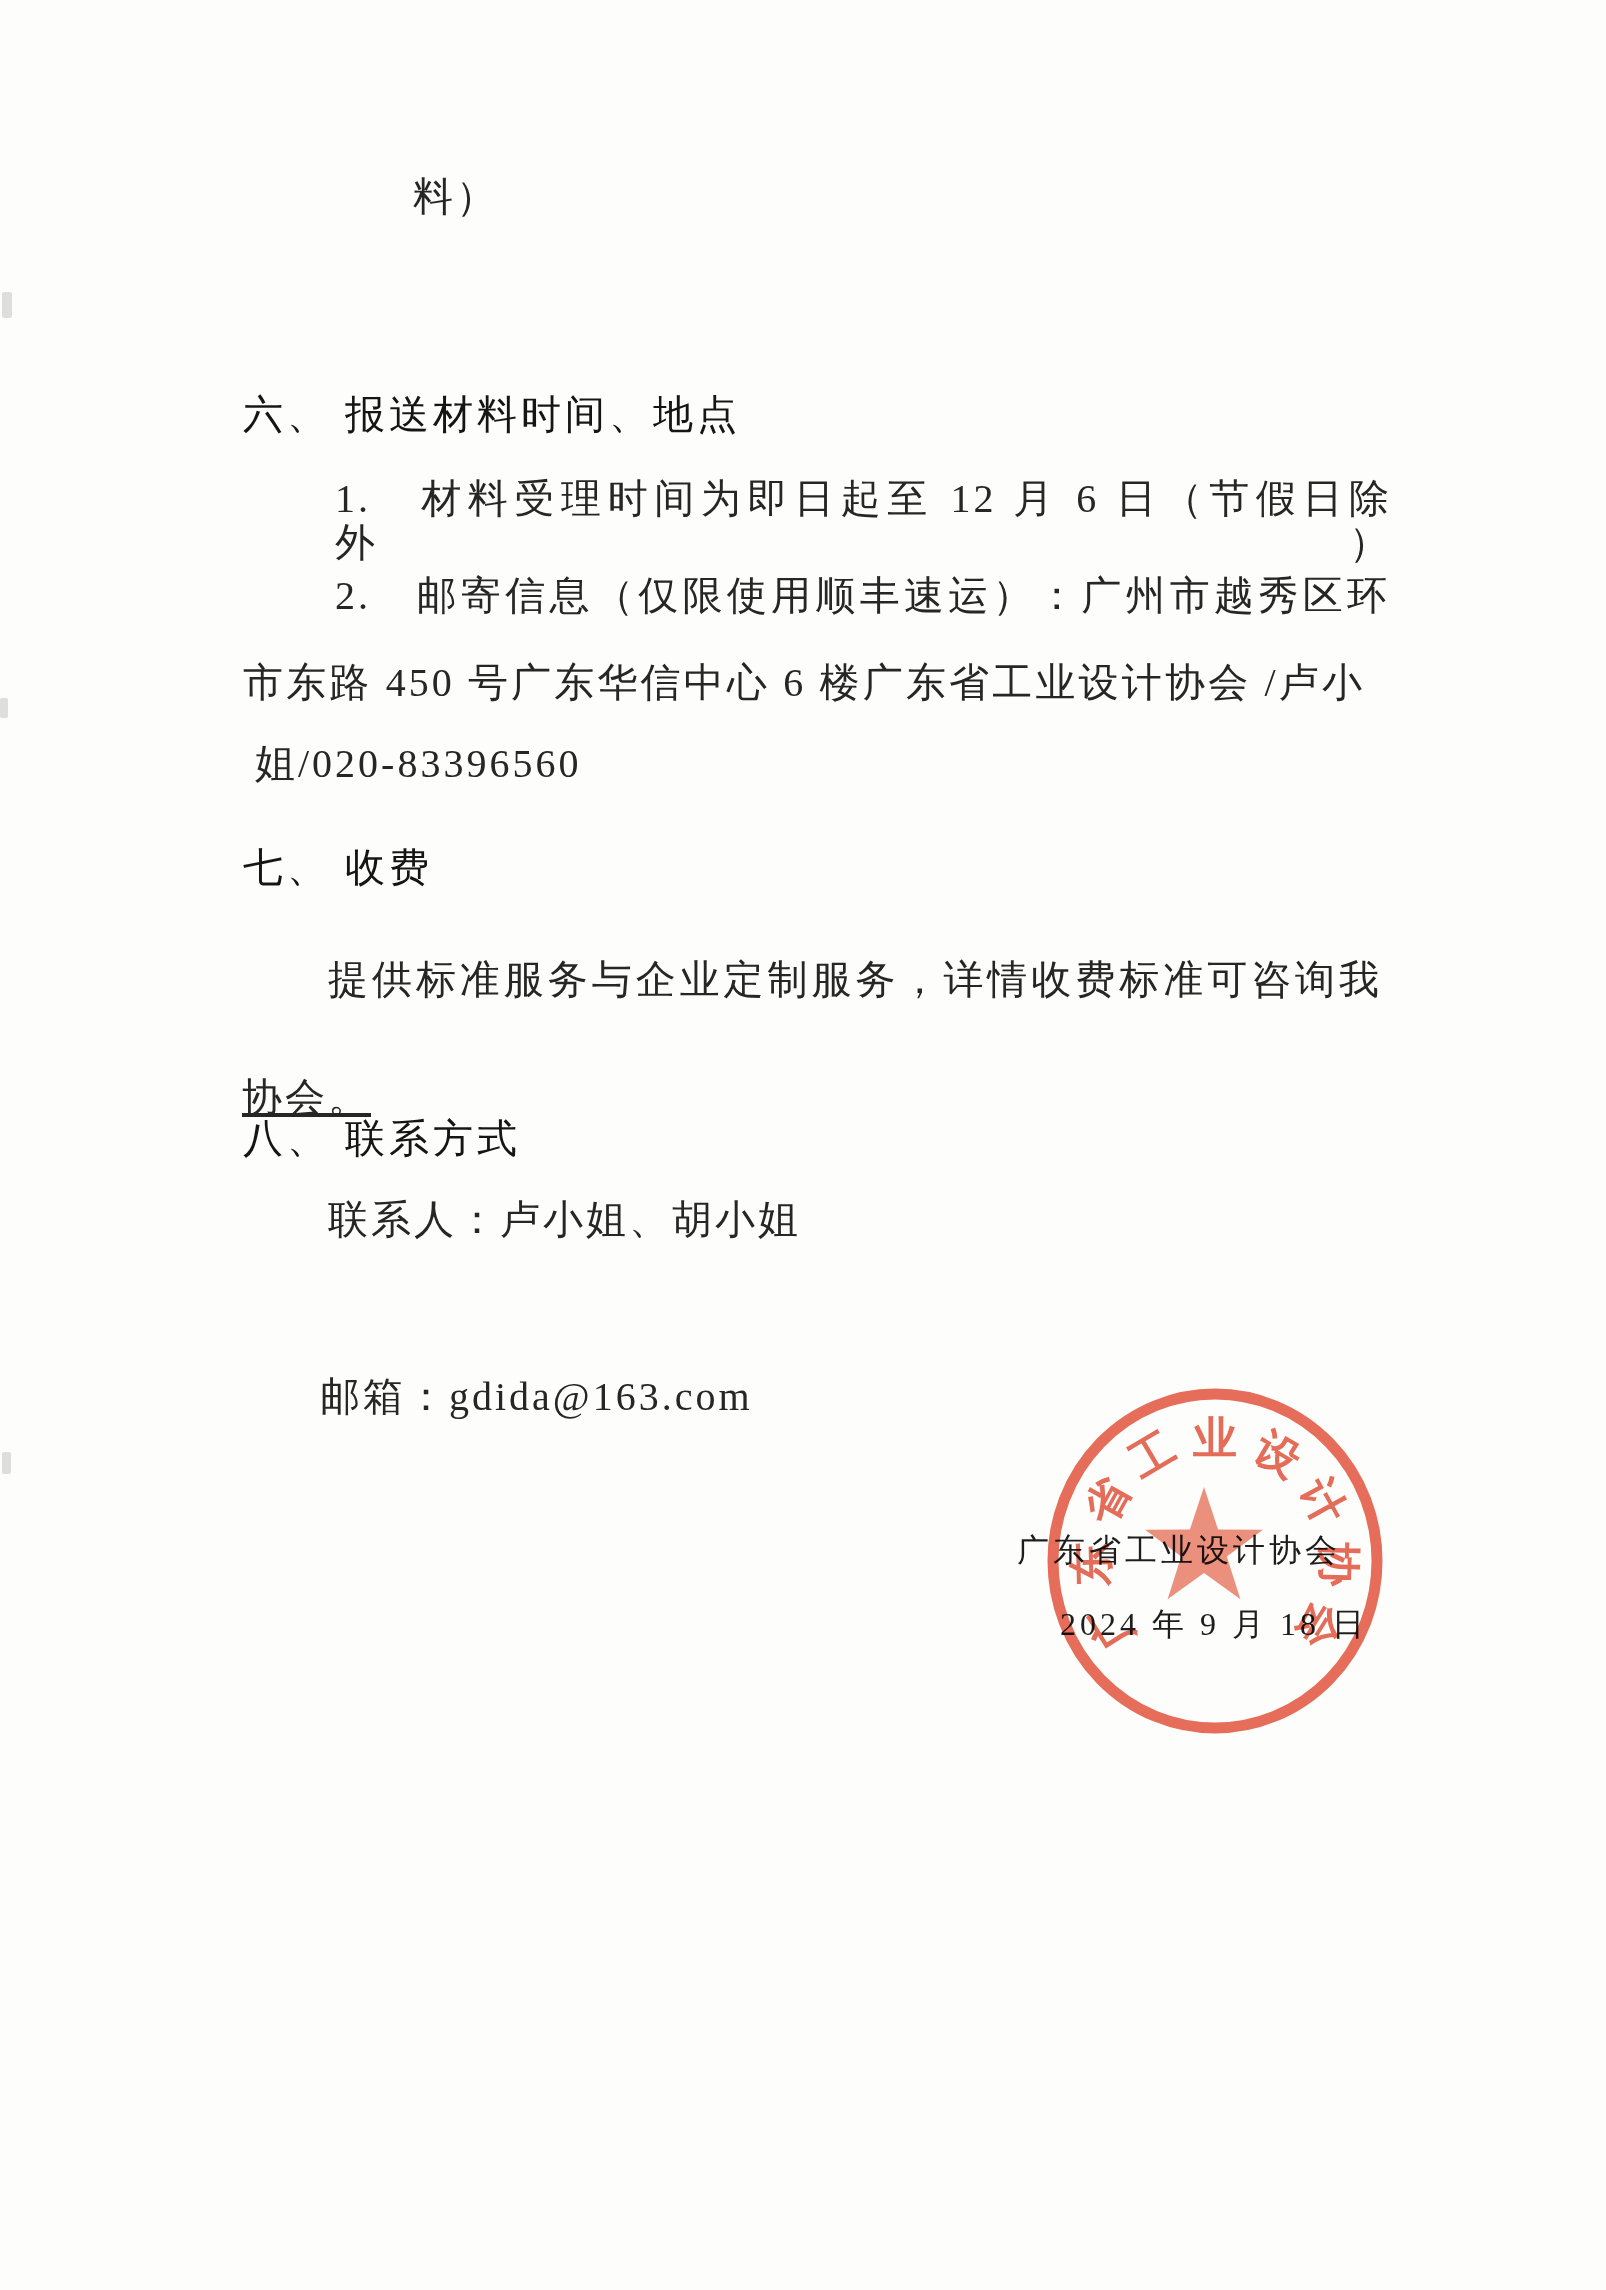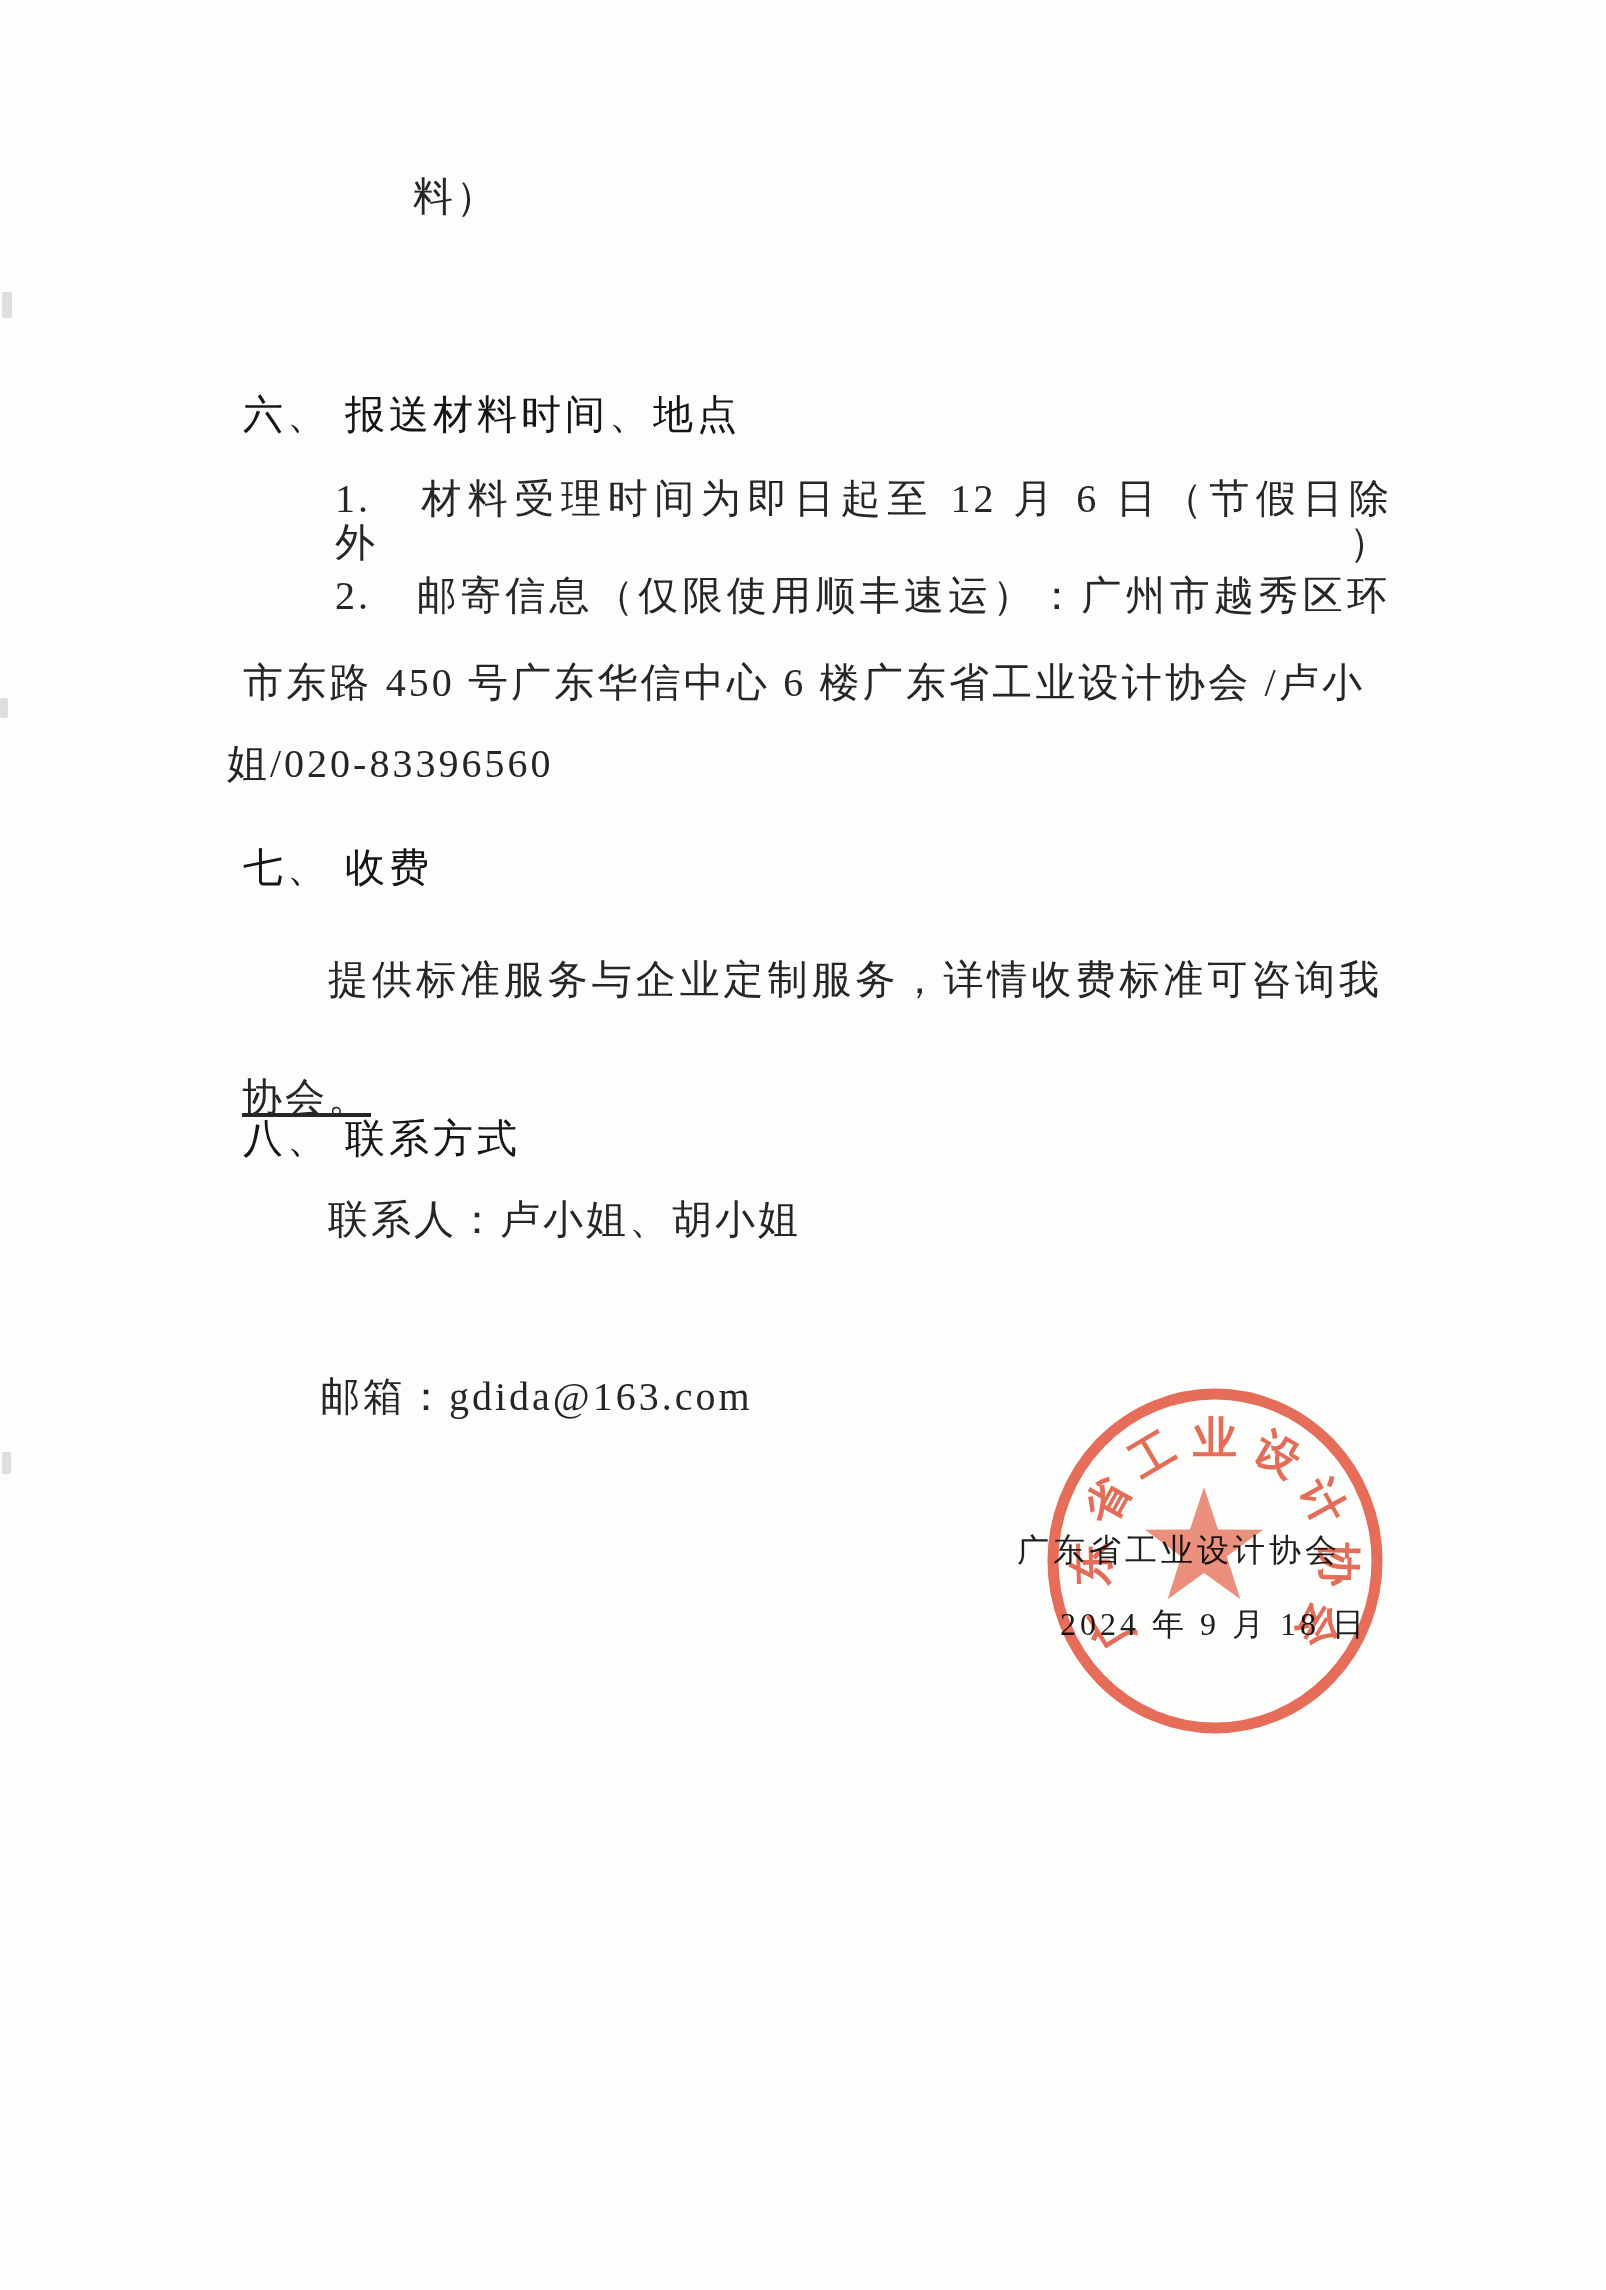--- a/index.html
+++ b/index.html
@@ -50,21 +50,21 @@
   <div class="speck" style="left:2px;top:292px;width:10px;height:26px;"></div>
   <div class="speck" style="left:0px;top:698px;width:8px;height:20px;"></div>
   <div class="speck" style="left:2px;top:1452px;width:9px;height:22px;"></div>
 
   <div class="line" style="left:413px;top:175px;">料）</div>
 
   <div class="line heading" style="left:243px;top:393px;">六、 报送材料时间、地点</div>
   <div class="line justify" style="left:335px;top:477px;width:1057px;">1.　材料受理时间为即日起至 12 月 6 日（节假日除外）</div>
   <div class="line justify" style="left:335px;top:574px;width:1055px;">2.　邮寄信息（仅限使用顺丰速运）：广州市越秀区环</div>
   <div class="line justify" style="left:243px;top:661px;width:1122px;">市东路 450 号广东华信中心 6 楼广东省工业设计协会 /卢小</div>
-  <div class="line" style="left:227px;top:742px;">姐/020-83396560</div>
+  <div class="line" style="left:255px;top:742px;">姐/020-83396560</div>
 
   <div class="line heading" style="left:243px;top:846px;">七、 收费</div>
   <div class="line justify" style="left:328px;top:958px;width:1054px;">提供标准服务与企业定制服务，详情收费标准可咨询我</div>
   <div class="line" style="left:242px;top:1076px;text-decoration:underline;">协会。</div>
 
   <div class="line heading" style="left:243px;top:1117px;">八、 联系方式</div>
   <div class="line" style="left:328px;top:1198px;">联系人：卢小姐、胡小姐</div>
   <div class="line" style="left:320px;top:1375px;">邮箱：gdida@163.com</div>
 
   <div class="line sign" style="left:1017px;top:1528px;">广东省工业设计协会</div>

